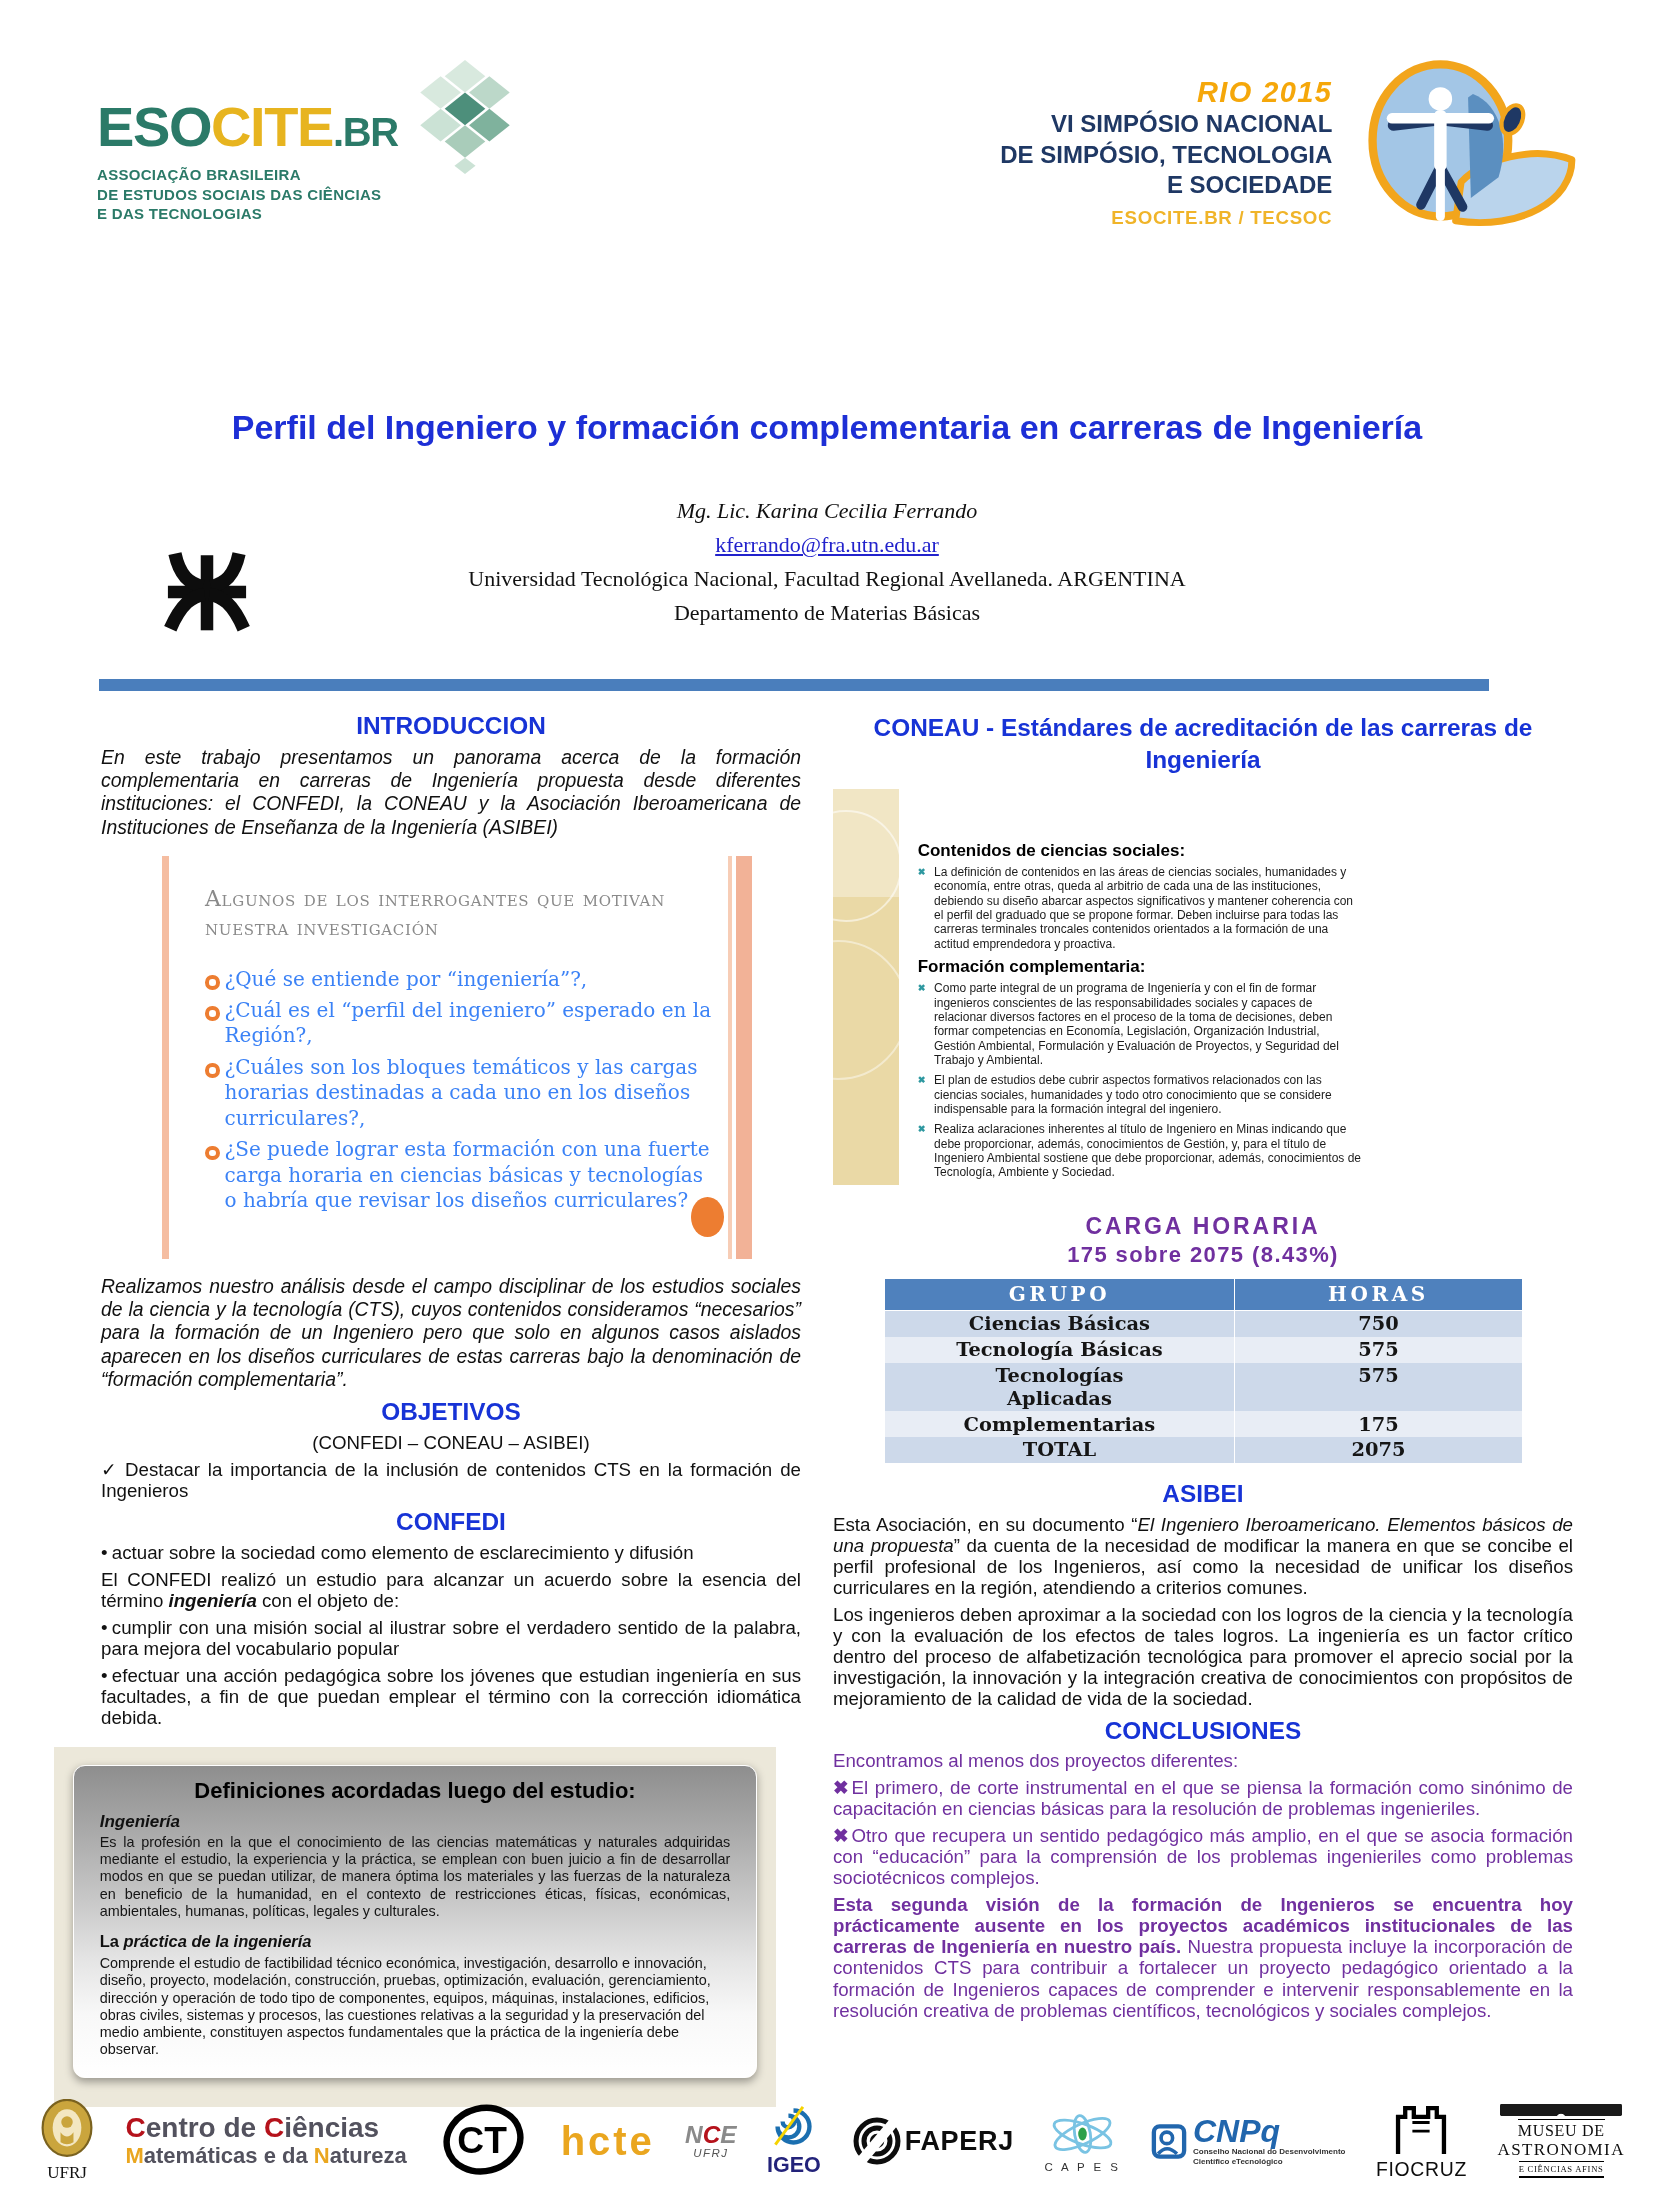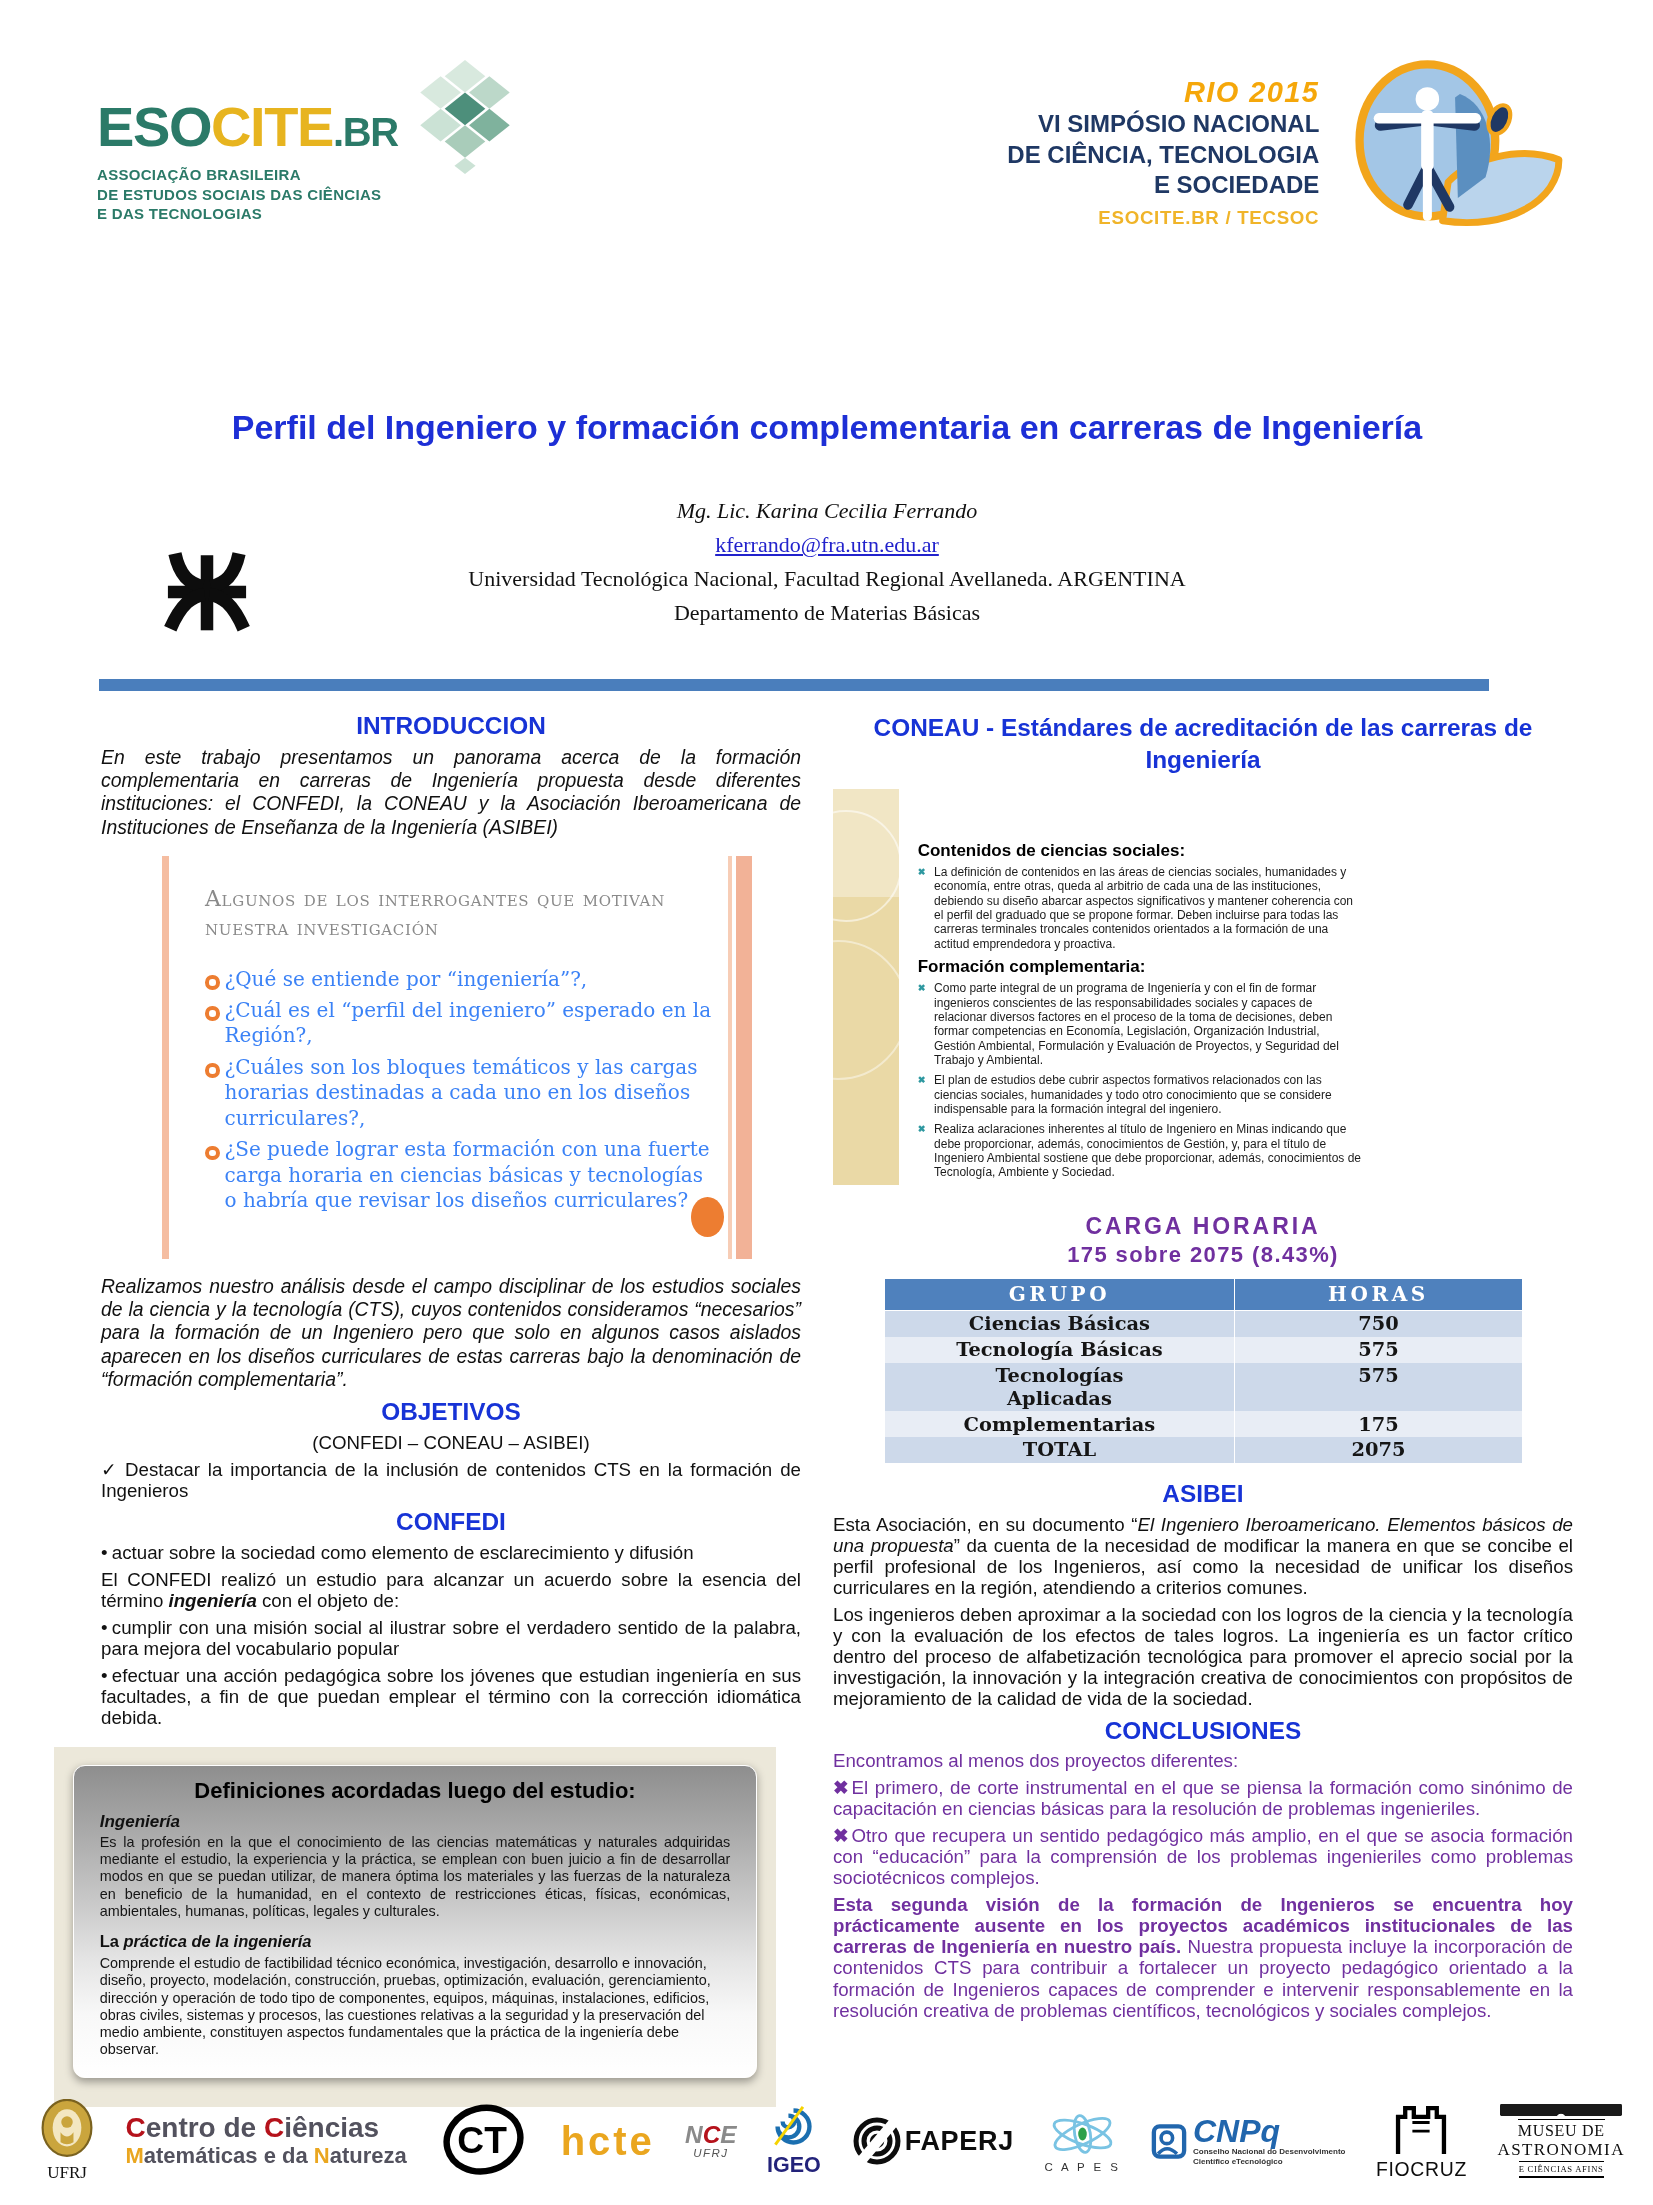--- a/index.html
+++ b/index.html
@@ -1,19 +1,19 @@
 <!DOCTYPE html>
 <html style="font-size:11.5px"><head>
 <meta charset="utf-8">
 <style>
   html,body{margin:0;padding:0;background:#ffffff;}
   .page{position:relative;width:1654px;height:2205px;background:#ffffff;overflow:hidden;
         font-family:"Liberation Sans",sans-serif;color:#111;}
   
-  .top{position:absolute;top:56px;left:97px;right:86px;display:flex;justify-content:space-between;}
+  .top{position:absolute;top:56px;left:97px;right:73px;display:flex;justify-content:space-between;}
   .eso-row{display:flex;align-items:flex-start;gap:13px;}
   .eso-word{font-weight:bold;font-size:56px;letter-spacing:-1.4px;line-height:1;margin-top:43px;}
   .eso-t{color:#2b7a68;}
   .eso-y{color:#e7b41f;}
   .eso-br{color:#2b7a68;font-size:40px;}
   .eso-sub{color:#2b7a68;font-weight:bold;font-size:15px;line-height:1.3;margin-top:10px;letter-spacing:0.3px;}
   .eso-cubes{margin-top:0;}
   .rio{display:flex;gap:18.7px;align-items:flex-start;}
   .rio-text{text-align:right;margin-top:20px;}
   .rio-title{color:#f5a70a;font-size:29px;font-weight:900;font-style:italic;letter-spacing:1.4px;}
@@ -142,21 +142,21 @@
           <polygon points="65,85 90,105 65,125 40,105" fill="#a9ccba"></polygon>
           <polygon points="65,125 78,135 65,145 52,135" fill="#cbe2d5"></polygon>
         </svg>
       </div>
     </div>
 
     <div class="rio">
       <div class="rio-text">
         <div class="rio-title">RIO 2015</div>
         <div class="rio-line">VI SIMPÓSIO NACIONAL</div>
-        <div class="rio-line">DE CIÊNCIA, TECNOLOGIA</div>
+        <div class="rio-line">DE SIMPÓSIO, TECNOLOGIA</div>
         <div class="rio-line">E SOCIEDADE</div>
         <div class="rio-sub">ESOCITE.BR / TECSOC</div>
       </div>
       <svg width="230" height="180" viewBox="0 0 330 260">
         <ellipse cx="128" cy="122" rx="98" ry="110" fill="#a3c6e6" stroke="#f2a51c" stroke-width="12"></ellipse>
         <path d="M150 238 C 245 252 318 208 318 150 C 262 128 188 150 158 182 Z" fill="#bad4ec" stroke="#f2a51c" stroke-width="10" stroke-linejoin="round"></path>
         <path d="M175 55 C 215 70 228 125 212 175 L 172 205 L 168 60 Z" fill="#5b8fc0"></path>
         <path d="M60 100 L128 92 M196 100 L128 92" stroke="#1f3864" stroke-width="16" stroke-linecap="round" fill="none"></path>
         <path d="M100 215 L128 160 M160 218 L128 160" stroke="#1f3864" stroke-width="14" stroke-linecap="round" fill="none"></path>
         <circle cx="128" cy="62" r="17" fill="#ffffff"></circle>

